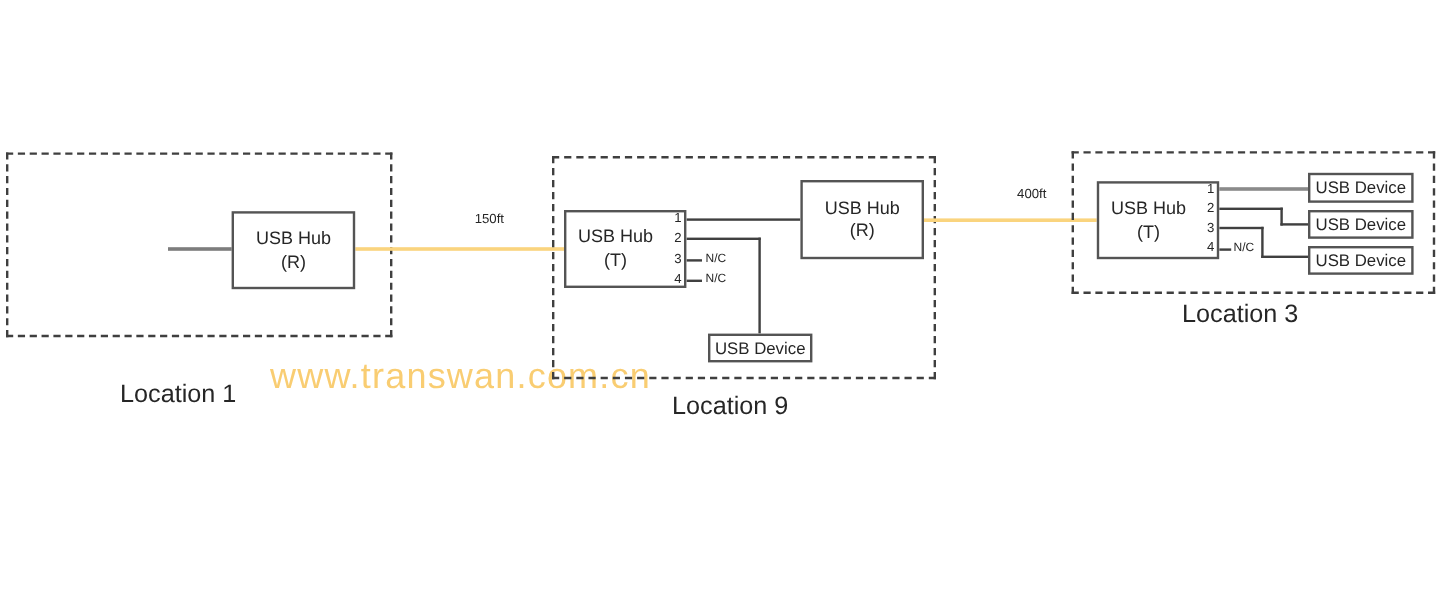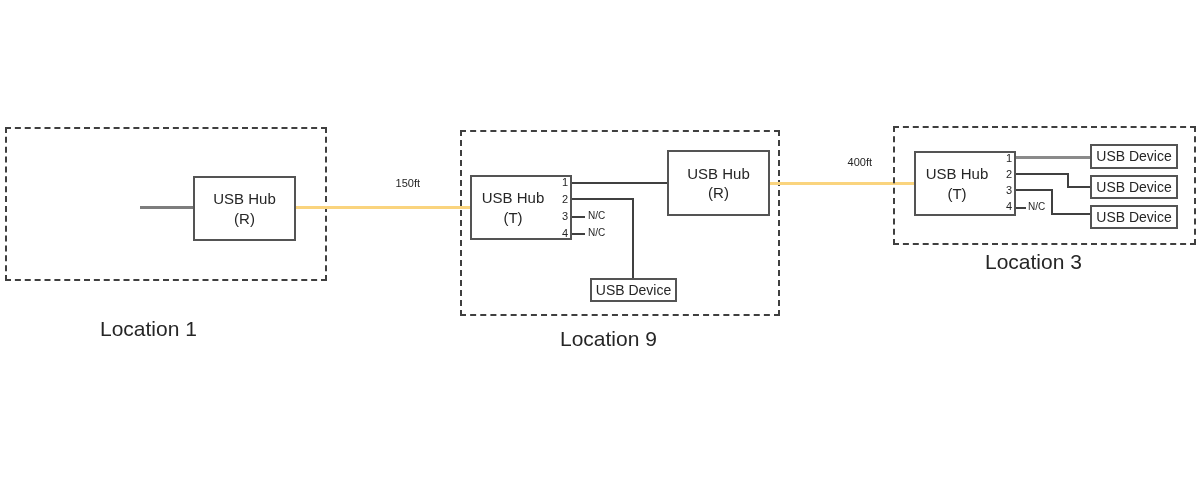--- a/index.html
+++ b/index.html
@@ -27,20 +27,21 @@
   .port { position:absolute; width:18px; font-size:11px; text-align:right; z-index:3; }
   .nc { position:absolute; font-size:10px; z-index:3; }
   .loclabel { position:absolute; width:120px; font-size:21px; z-index:2; }
   .distlabel { position:absolute; width:62px; font-size:11px; text-align:right; z-index:2; }
 </style>
 </head>
 <body>
 
 <div class="canvas">
 
+  <div class="watermark">www.transwan.com.cn</div>
 
   <div class="dashed" style="left:5px; top:127px; width:322px; height:154px;"></div>
   <div class="loclabel" style="left:100px; top:289px;margin-top:28px;">Location 1</div>
 
 
   <div class="hline gray" style="left:140px; top:206px; width:54px; height:3px;"></div>
 
   <div class="node" style="left:193px; top:176px; width:103px; height:65px;">
     <span>USB Hub</span>
     <span>(R)</span>

